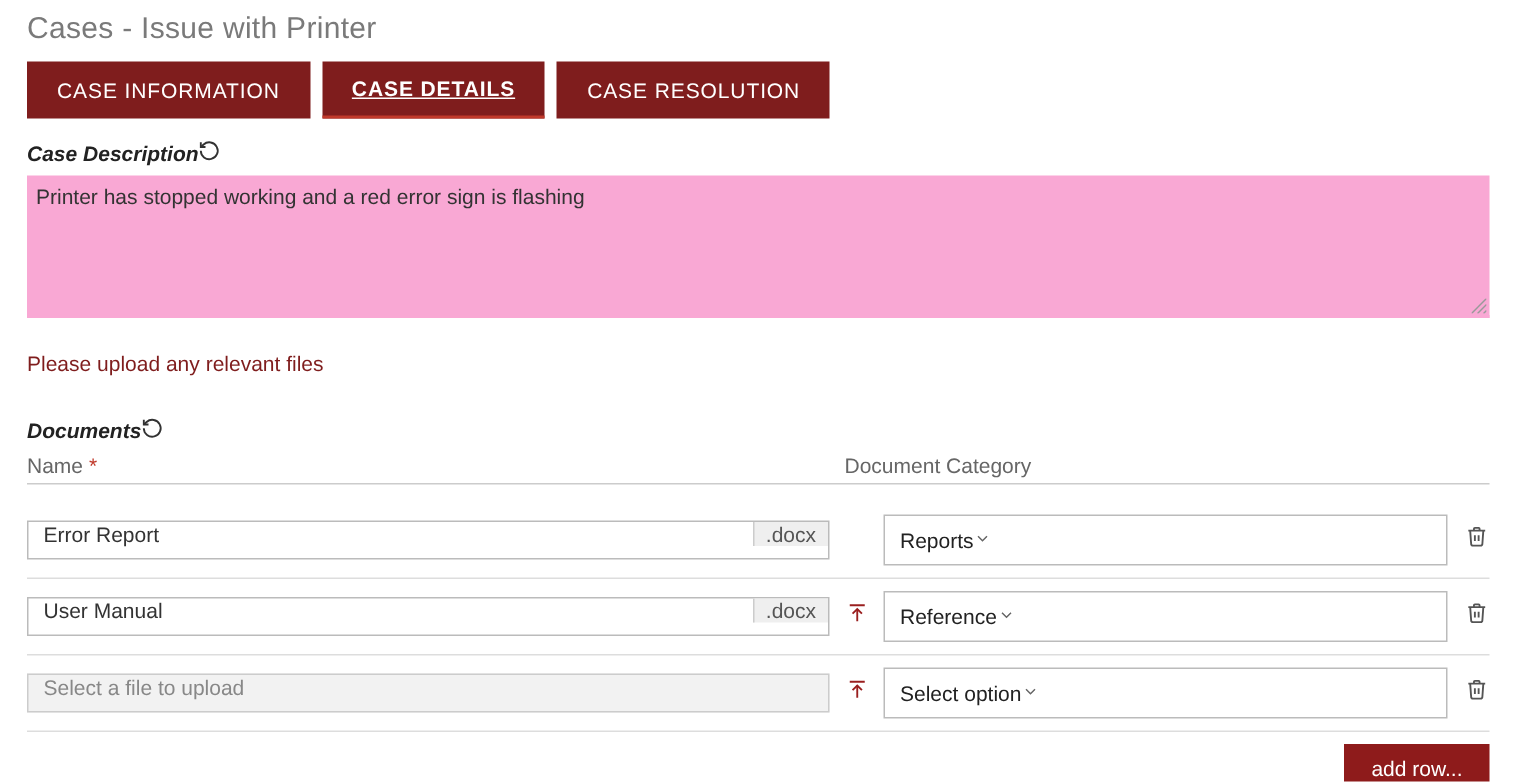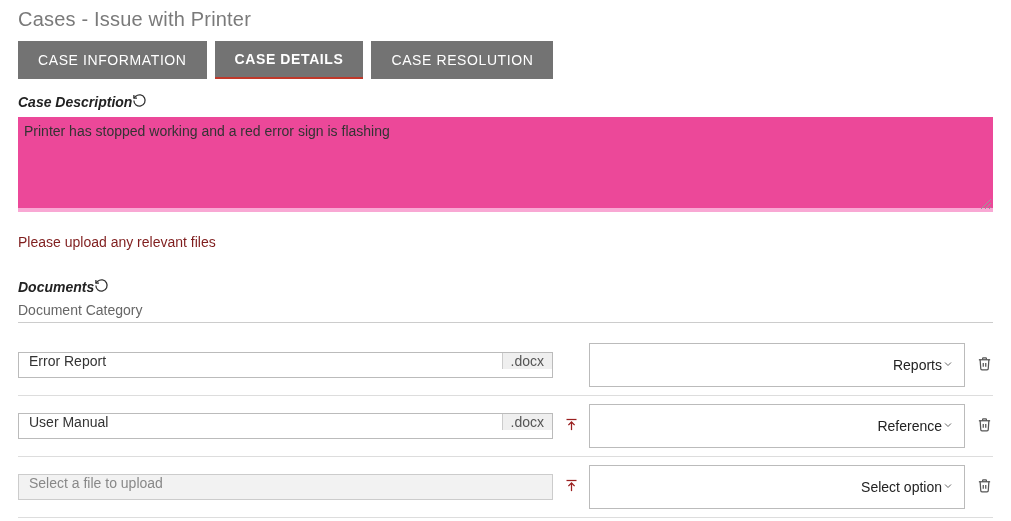--- a/index.html
+++ b/index.html
@@ -14,47 +14,47 @@
   }
   .page-title {
     font-size: 20px;
     font-weight: 300;
     color: #7a7a7a;
     margin-bottom: 10px;
     letter-spacing: 0.2px;
   }
   .tabs { display: flex; gap: 8px; margin-bottom: 14px; }
   .tab {
-    background: #737373;
+    background: #7f1d1d;
     color: #fff;
     padding: 10px 20px;
     font-size: 14px;
     letter-spacing: 0.6px;
     cursor: pointer;
     border: none;
     font-weight: 400;
     text-align: right;
   }
-  .tab.active { font-weight: 700; border-bottom: 2px solid #c0392b; }
+  .tab.active { font-weight: 700; border-bottom: 2px solid #c0392b; text-decoration: underline; }
   .section-header {
     display: flex;
     align-items: center;
     gap: 0;
     font-size: 14px;
     font-weight: 700;
     font-style: italic;
     margin-bottom: 6px;
   }
   .undo-icon { width: 15px; height: 15px; }
   .desc-area {
     width: 100%;
     min-height: 95px;
-    background: #ec4899;
+    background: #f9a8d4;
     border: none;
-    border-bottom: 4px solid #f9a8d4;
+    border-bottom: 2px solid #f9a8d4;
     padding: 6px 6px 6px 6px;
     font-size: 14px;
     color: #333;
     resize: none;
     position: relative;
   }
   .desc-wrap { position: relative; margin-bottom: 22px; }
   .resize-handle {
     position: absolute; right: 2px; bottom: 3px;
     width: 10px; height: 10px;
@@ -110,24 +110,24 @@
   .upload-col {
     flex: 0 0 16px;
     display: flex;
     align-items: center;
     justify-content: center;
   }
   .upload-icon { color: #9a1f1f; cursor: pointer; }
   .select-field {
     flex: 1;
     border: 1px solid #bbb;
-    height: 44px;
-    display: flex;
-    align-items: center;
-    justify-content: flex-end;
+    height: 34px;
+    display: flex;
+    align-items: center;
+    justify-content: flex-start;
     padding: 0 10px;
     font-size: 14px;
     cursor: pointer;
     background: #fff;
   }
   .chevron { color: #666; }
   .trash-col {
     flex: 0 0 18px;
     display: flex;
     align-items: center;
@@ -180,20 +180,24 @@
   <span>Documents</span>
   <span>
     <svg class="undo-icon" viewBox="0 0 24 24" fill="none" stroke="#333" stroke-width="2">
       <path d="M3 12a9 9 0 1 0 3-6.7L3 8"></path>
       <polyline points="3 3 3 8 8 8"></polyline>
     </svg>
   </span>
 </div>
 
 <div class="col-headers">
+  <div class="col-name">
+    <span>Name</span>
+    <span class="req"> *</span>
+  </div>
   <div class="col-cat">Document Category</div>
 </div>
 
 <div class="doc-row">
   <div class="file-field">
     <div class="file-name">Error Report</div>
     <div class="file-ext">.docx</div>
   </div>
   <div class="upload-col"></div>
   <div class="select-field">

